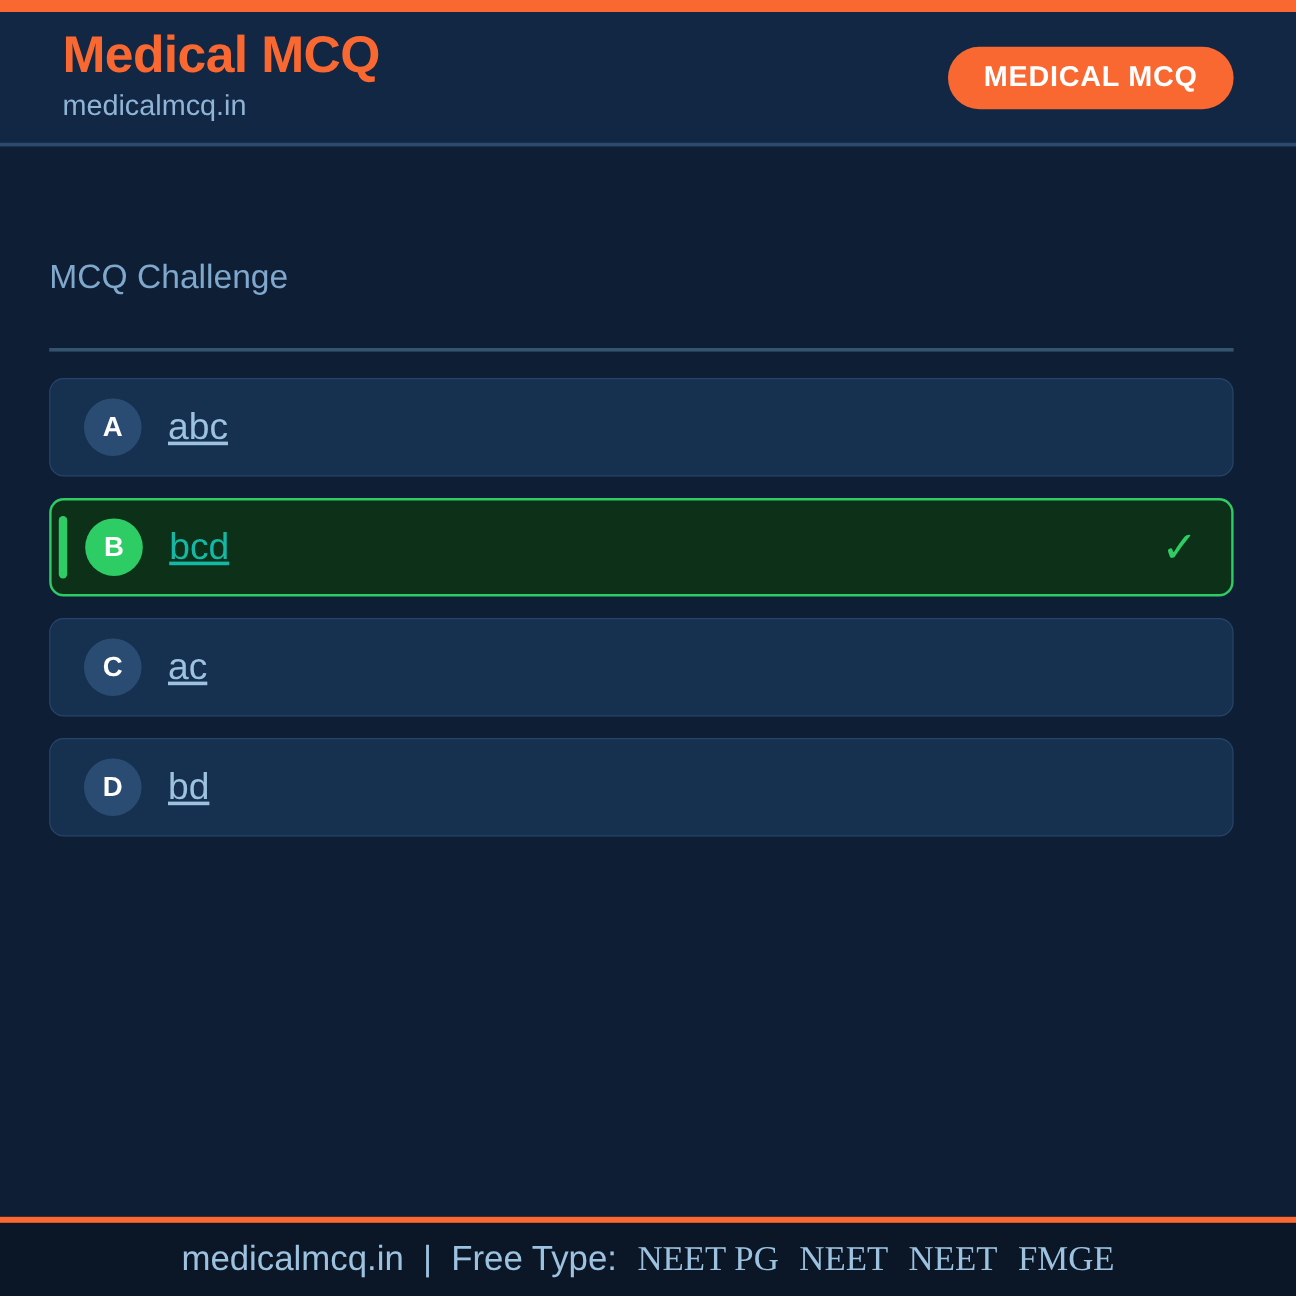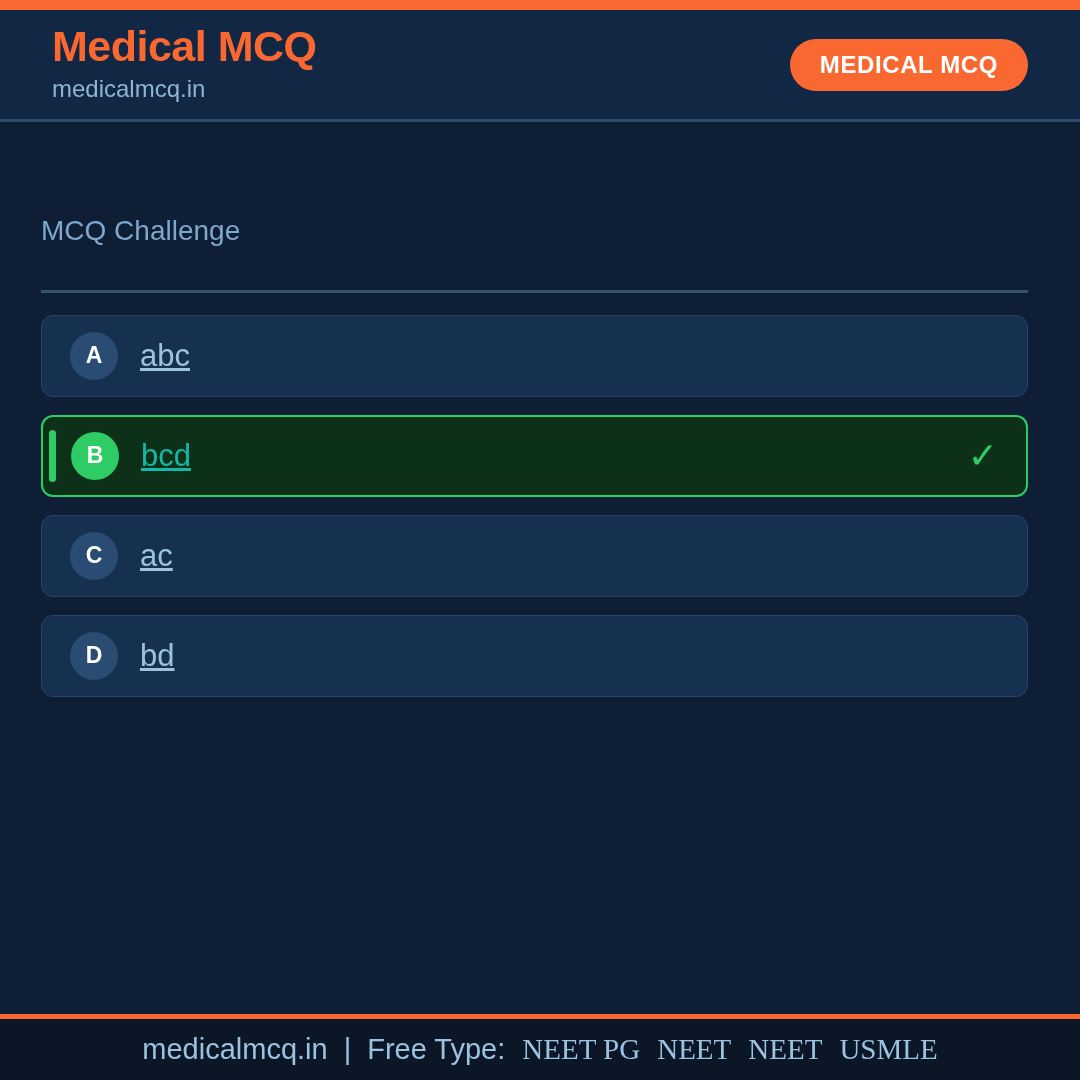--- a/index.html
+++ b/index.html
@@ -253,17 +253,17 @@
   </div>
 
   <div class="footer">
     <span class="footer-text">medicalmcq.in</span>
     <span class="footer-sep">|</span>
     <span class="footer-text">Free Type:</span>
     <span class="footer-exams" style="margin-left:17px;">
       <span class="footer-text">NEET PG</span>
       <span class="footer-text">NEET</span>
       <span class="footer-text">NEET</span>
-      <span class="footer-text">USMLE</span>
+      <span class="footer-text">FMGE</span>
     </span>
   </div>
 
 </div>
 
 </body></html>

